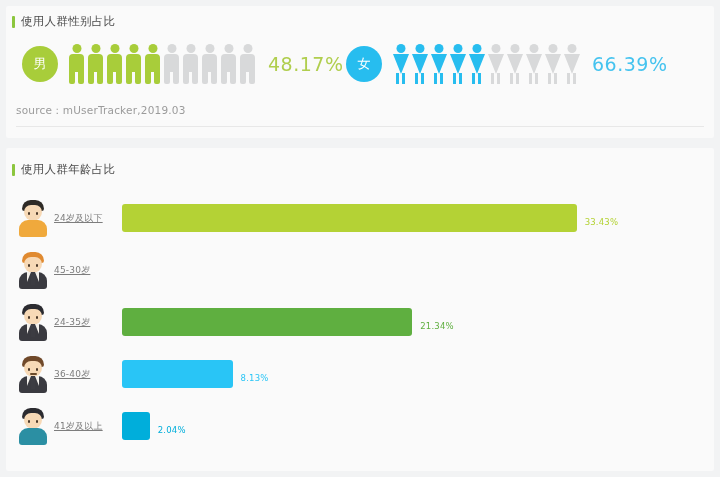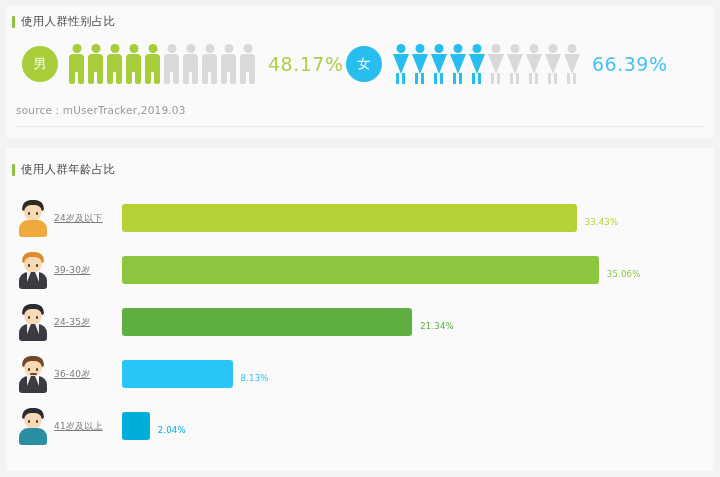--- a/index.html
+++ b/index.html
@@ -352,25 +352,21 @@
         <div class="avatar">
           <span class="hair" style="background: rgb(224, 138, 48);"></span>
           <span class="face"></span>
           <span class="eye-l"></span>
           <span class="eye-r"></span>
           <span class="body" style="background: rgb(58, 58, 64);"></span>
           <span class="collar-l"></span>
           <span class="collar-r"></span>
           <span class="tie"></span>
         </div>
-        <div class="age-label">39-30岁</div>
-        <div class="bar-wrap">
-          <div class="bar" style="background: rgb(140, 198, 62); width: 476.816px;"></div>
-          <div class="bar-value" style="color: rgb(140, 198, 62);">35.06%</div>
-        </div>
+        <div class="age-label">45-30岁</div>
       </div>
       <div class="age-row">
         <div class="avatar">
           <span class="hair" style="background: rgb(43, 43, 48);"></span>
           <span class="face"></span>
           <span class="eye-l"></span>
           <span class="eye-r"></span>
           <span class="body" style="background: rgb(58, 58, 64);"></span>
           <span class="collar-l"></span>
           <span class="collar-r"></span>

